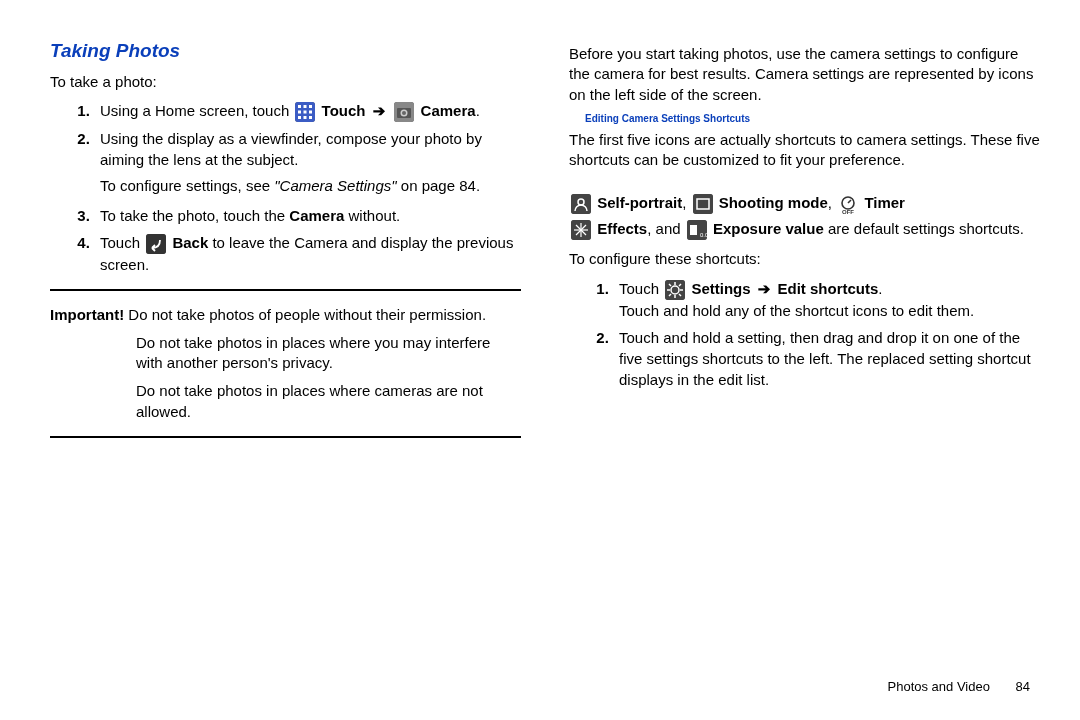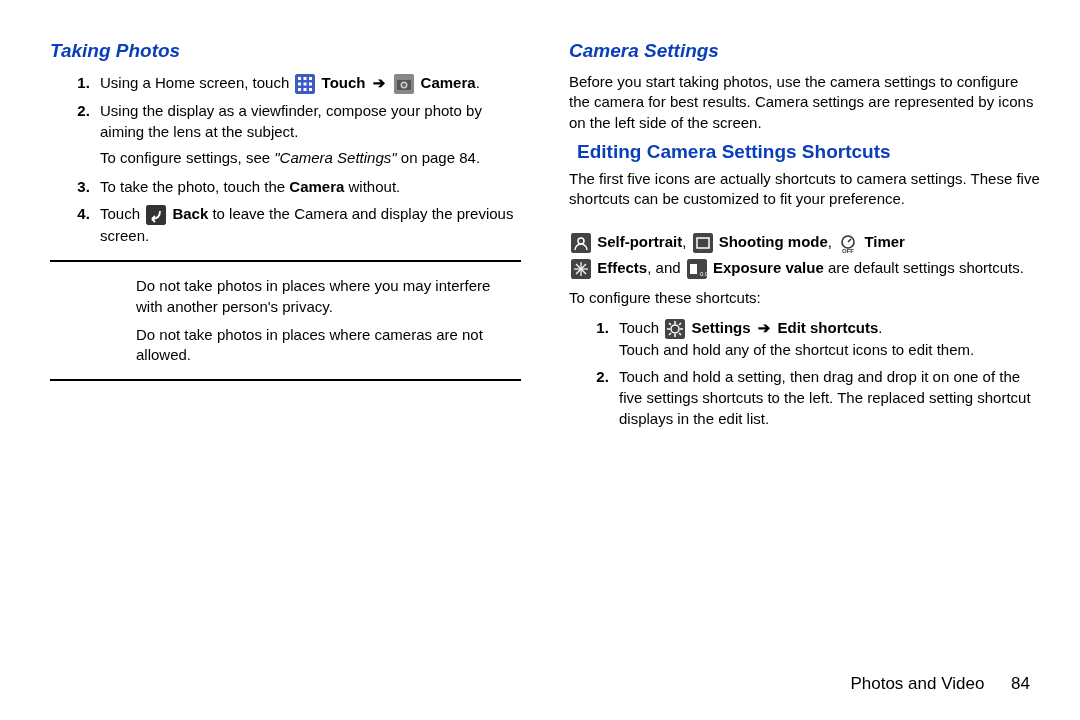--- a/index.html
+++ b/index.html
@@ -27,22 +27,22 @@
   h2.section {
     color: #0a3fba;
     font-style: italic;
     font-weight: bold;
     font-size: 19px;
     margin: 0 0 10px 0;
   }
   .sub {
     color: #0a3fba;
     font-weight: bold;
-    font-size: 19px;
-    margin: 8px 0 6px 8px;
+    font-size: 10px;
+    margin: 8px 0 6px 16px;
   }
   p { margin: 4px 0 8px 0; line-height: 1.35; }
   ol {
     margin: 4px 0 8px 0;
     padding-left: 44px;
     line-height: 1.4;
   }
   ol li { padding-left: 6px; margin-bottom: 6px; }
   ol li::marker { font-weight: bold; }
   .bold { font-weight: bold; }
@@ -61,32 +61,33 @@
     border: none;
     border-top: 2px solid #000;
     margin: 14px 0;
   }
   .important-block p { margin-left: 86px; text-indent: -86px; }
   .important-block p.cont { margin-left: 86px; text-indent: 0; }
   .footer {
     position: absolute;
     bottom: 26px;
     right: 50px;
-    font-size: 17px;
+    font-size: 13px;
   }
   .page-num { margin-left: 22px; }
   .arrow { padding: 0 3px; font-weight:bold;}
 </style>
 </head>
 <body>
 
 <div class="page">
 
   <div class="col">
     <h2 class="section">Taking Photos</h2>
+    <p>To take a photo:</p>
     <ol>
       <li>
         <span>Using a Home screen, touch </span>
         <span class="icon">
           <svg width="20" height="20">
               <rect width="20" height="20" rx="3" fill="#3b5cc4"></rect>
           <g fill="#fff">
                 <rect x="3" y="3" width="3" height="3"></rect>
                 <rect x="8.5" y="3" width="3" height="3"></rect>
                 <rect x="14" y="3" width="3" height="3"></rect>
@@ -124,28 +125,28 @@
           <svg width="20" height="20">
               <rect width="20" height="20" rx="3" fill="#333"></rect>
           <path d="M14 6 Q14 14 6 14 M6 14 l3 -3 M6 14 l3 3" stroke="#fff" stroke-width="1.8" fill="none"></path>
             </svg>
         </span>
         <span class="bold">Back</span><span> to leave the Camera and display the previous screen.</span>
       </li>
     </ol>
     <hr class="heavy">
     <div class="important-block">
+      <p><span class="bold">Important!</span><span> Do not take photos of people without their permission.</span></p>
       <p class="cont">Do not take photos in places where you may interfere with another person's privacy.</p>
       <p class="cont">Do not take photos in places where cameras are not allowed.</p>
     </div>
     <hr class="heavy">
   </div>
 
   <div class="col">
-    <h2 class="section">Camera Settings</h2>
     <p>Before you start taking photos, use the camera settings to configure the camera for best results. Camera settings are represented by icons on the left side of the screen.</p>
     <div class="sub">Editing Camera Settings Shortcuts</div>
     <p>The first five icons are actually shortcuts to camera settings. These five shortcuts can be customized to fit your preference.</p>
 
     <p style="line-height:1.7;margin-top:20px;">
       <span class="icon">
         <svg width="20" height="20">
             <rect width="20" height="20" rx="3" fill="#444"></rect>
             <circle cx="10" cy="8" r="3" fill="none" stroke="#fff" stroke-width="1.5"></circle>
             <path d="M4 17 a6 6 0 0 1 12 0" fill="none" stroke="#fff" stroke-width="1.5"></path>

